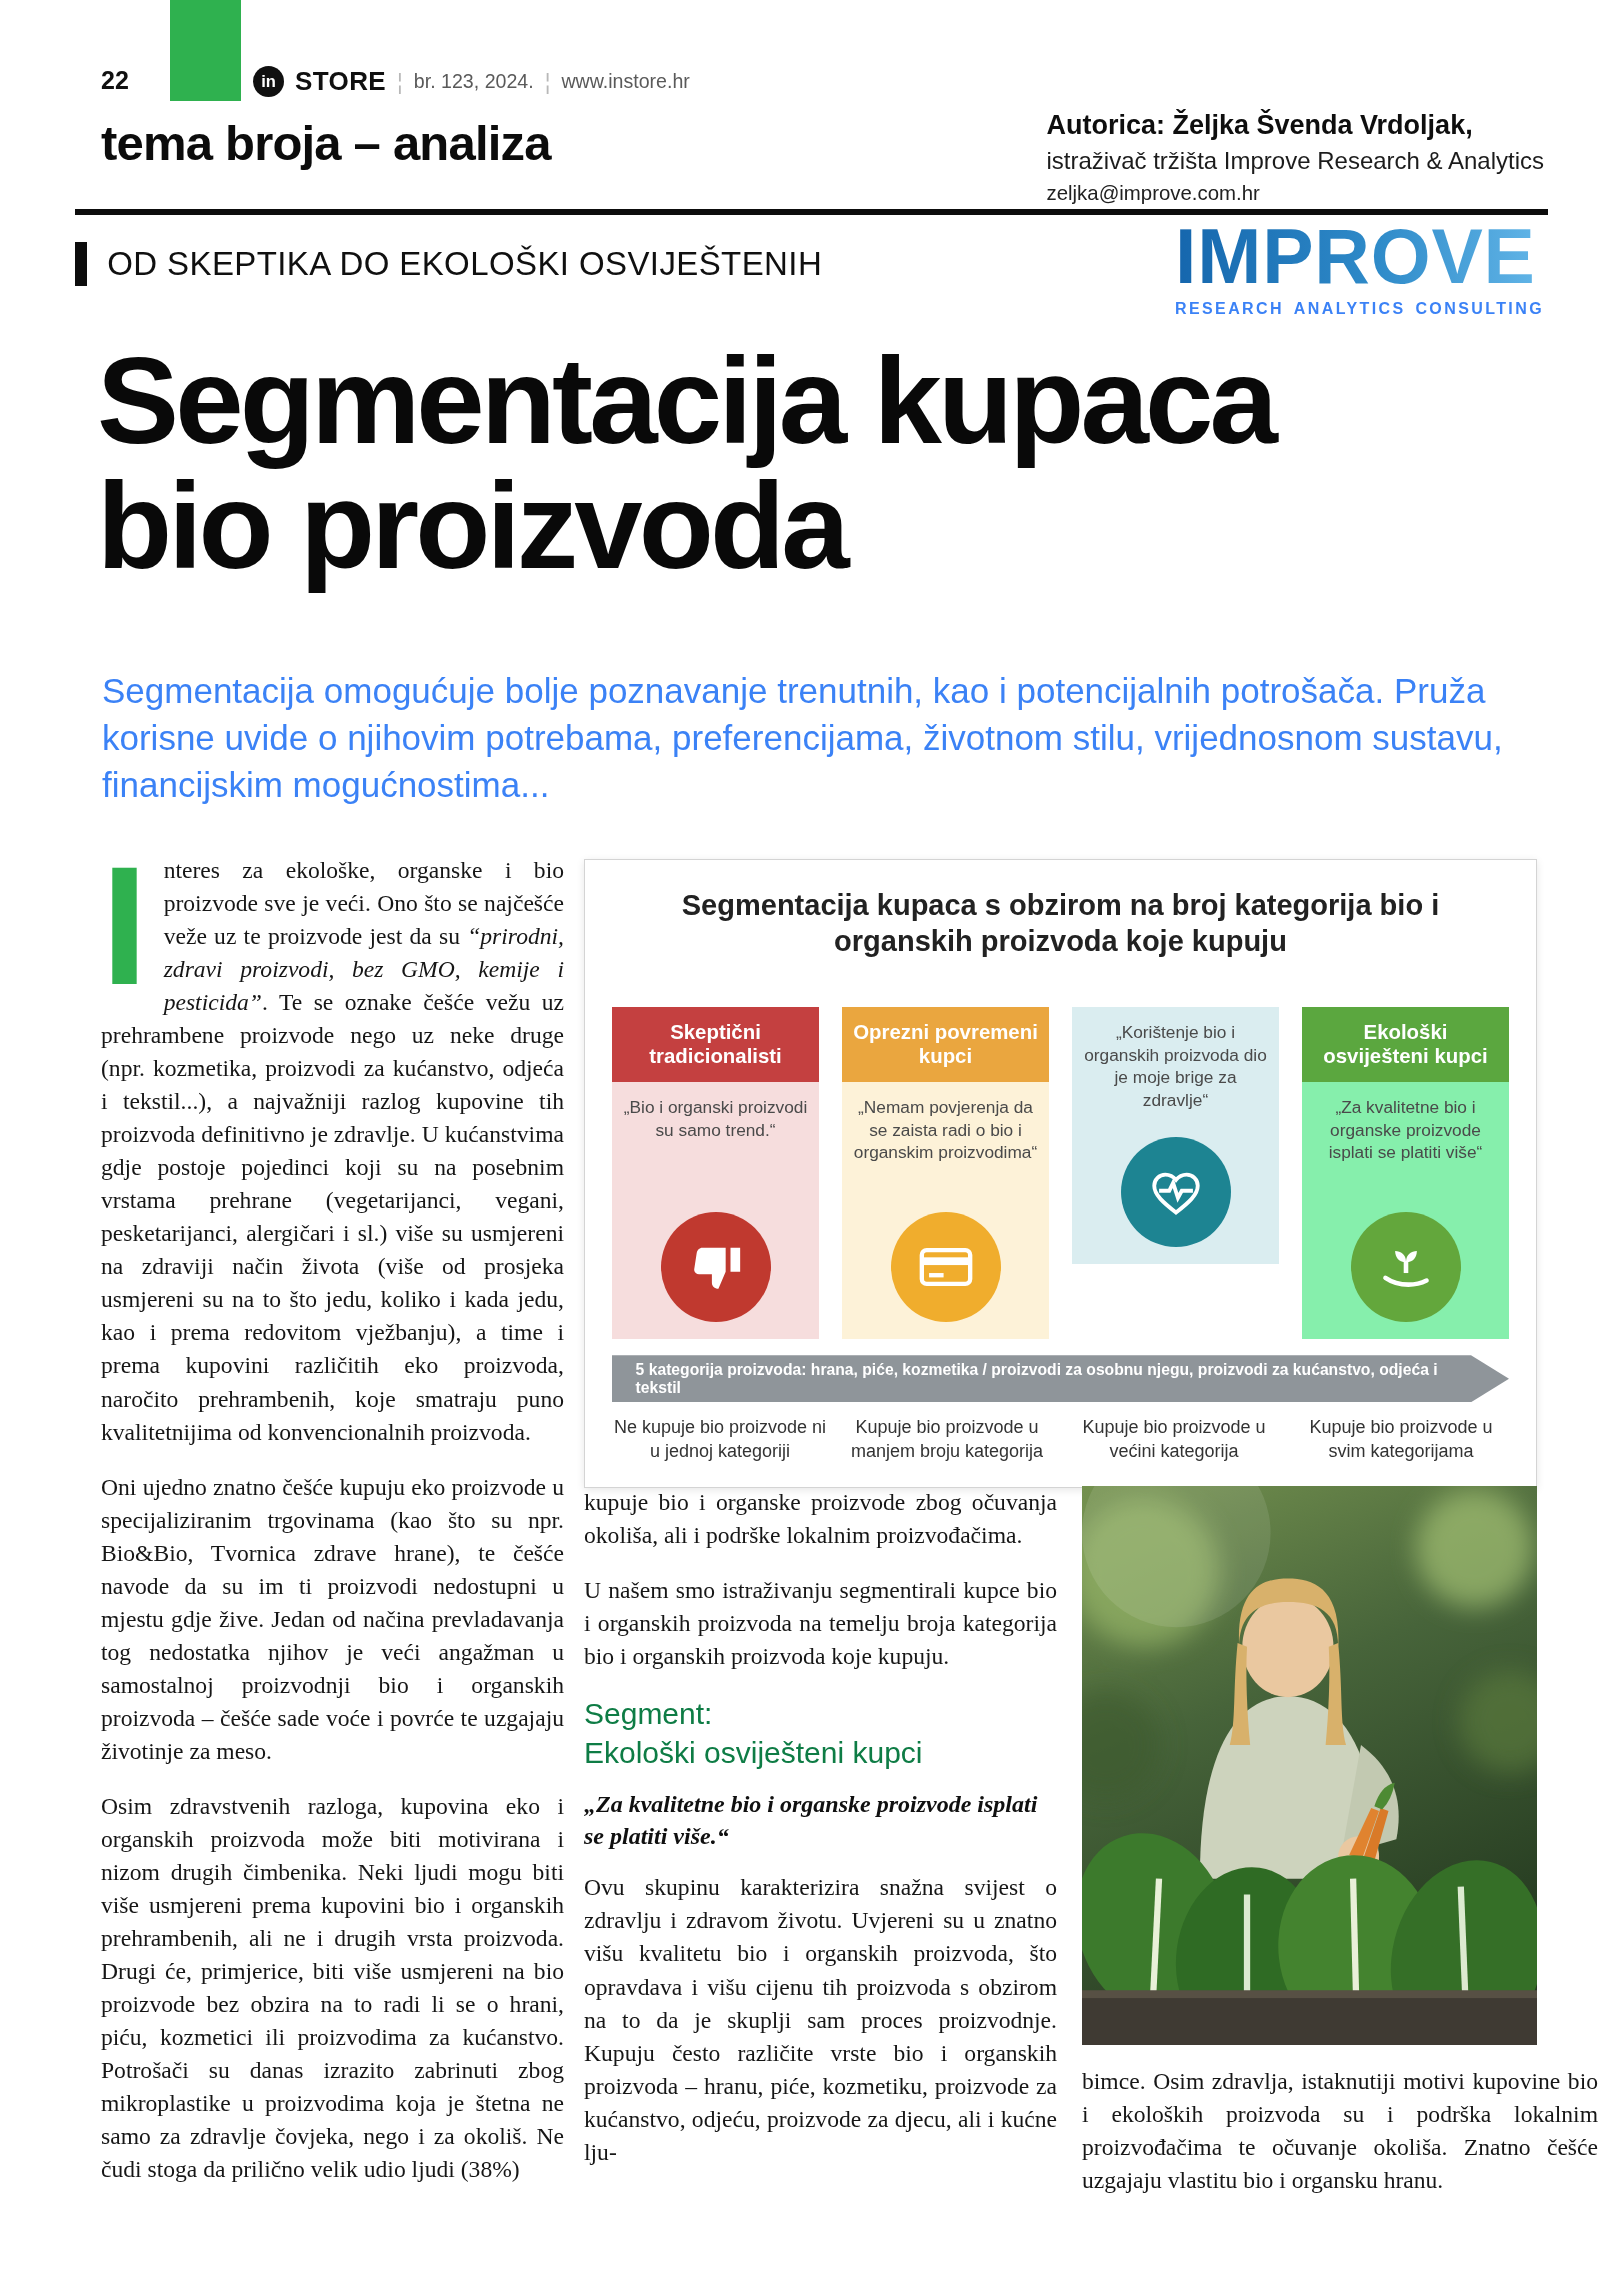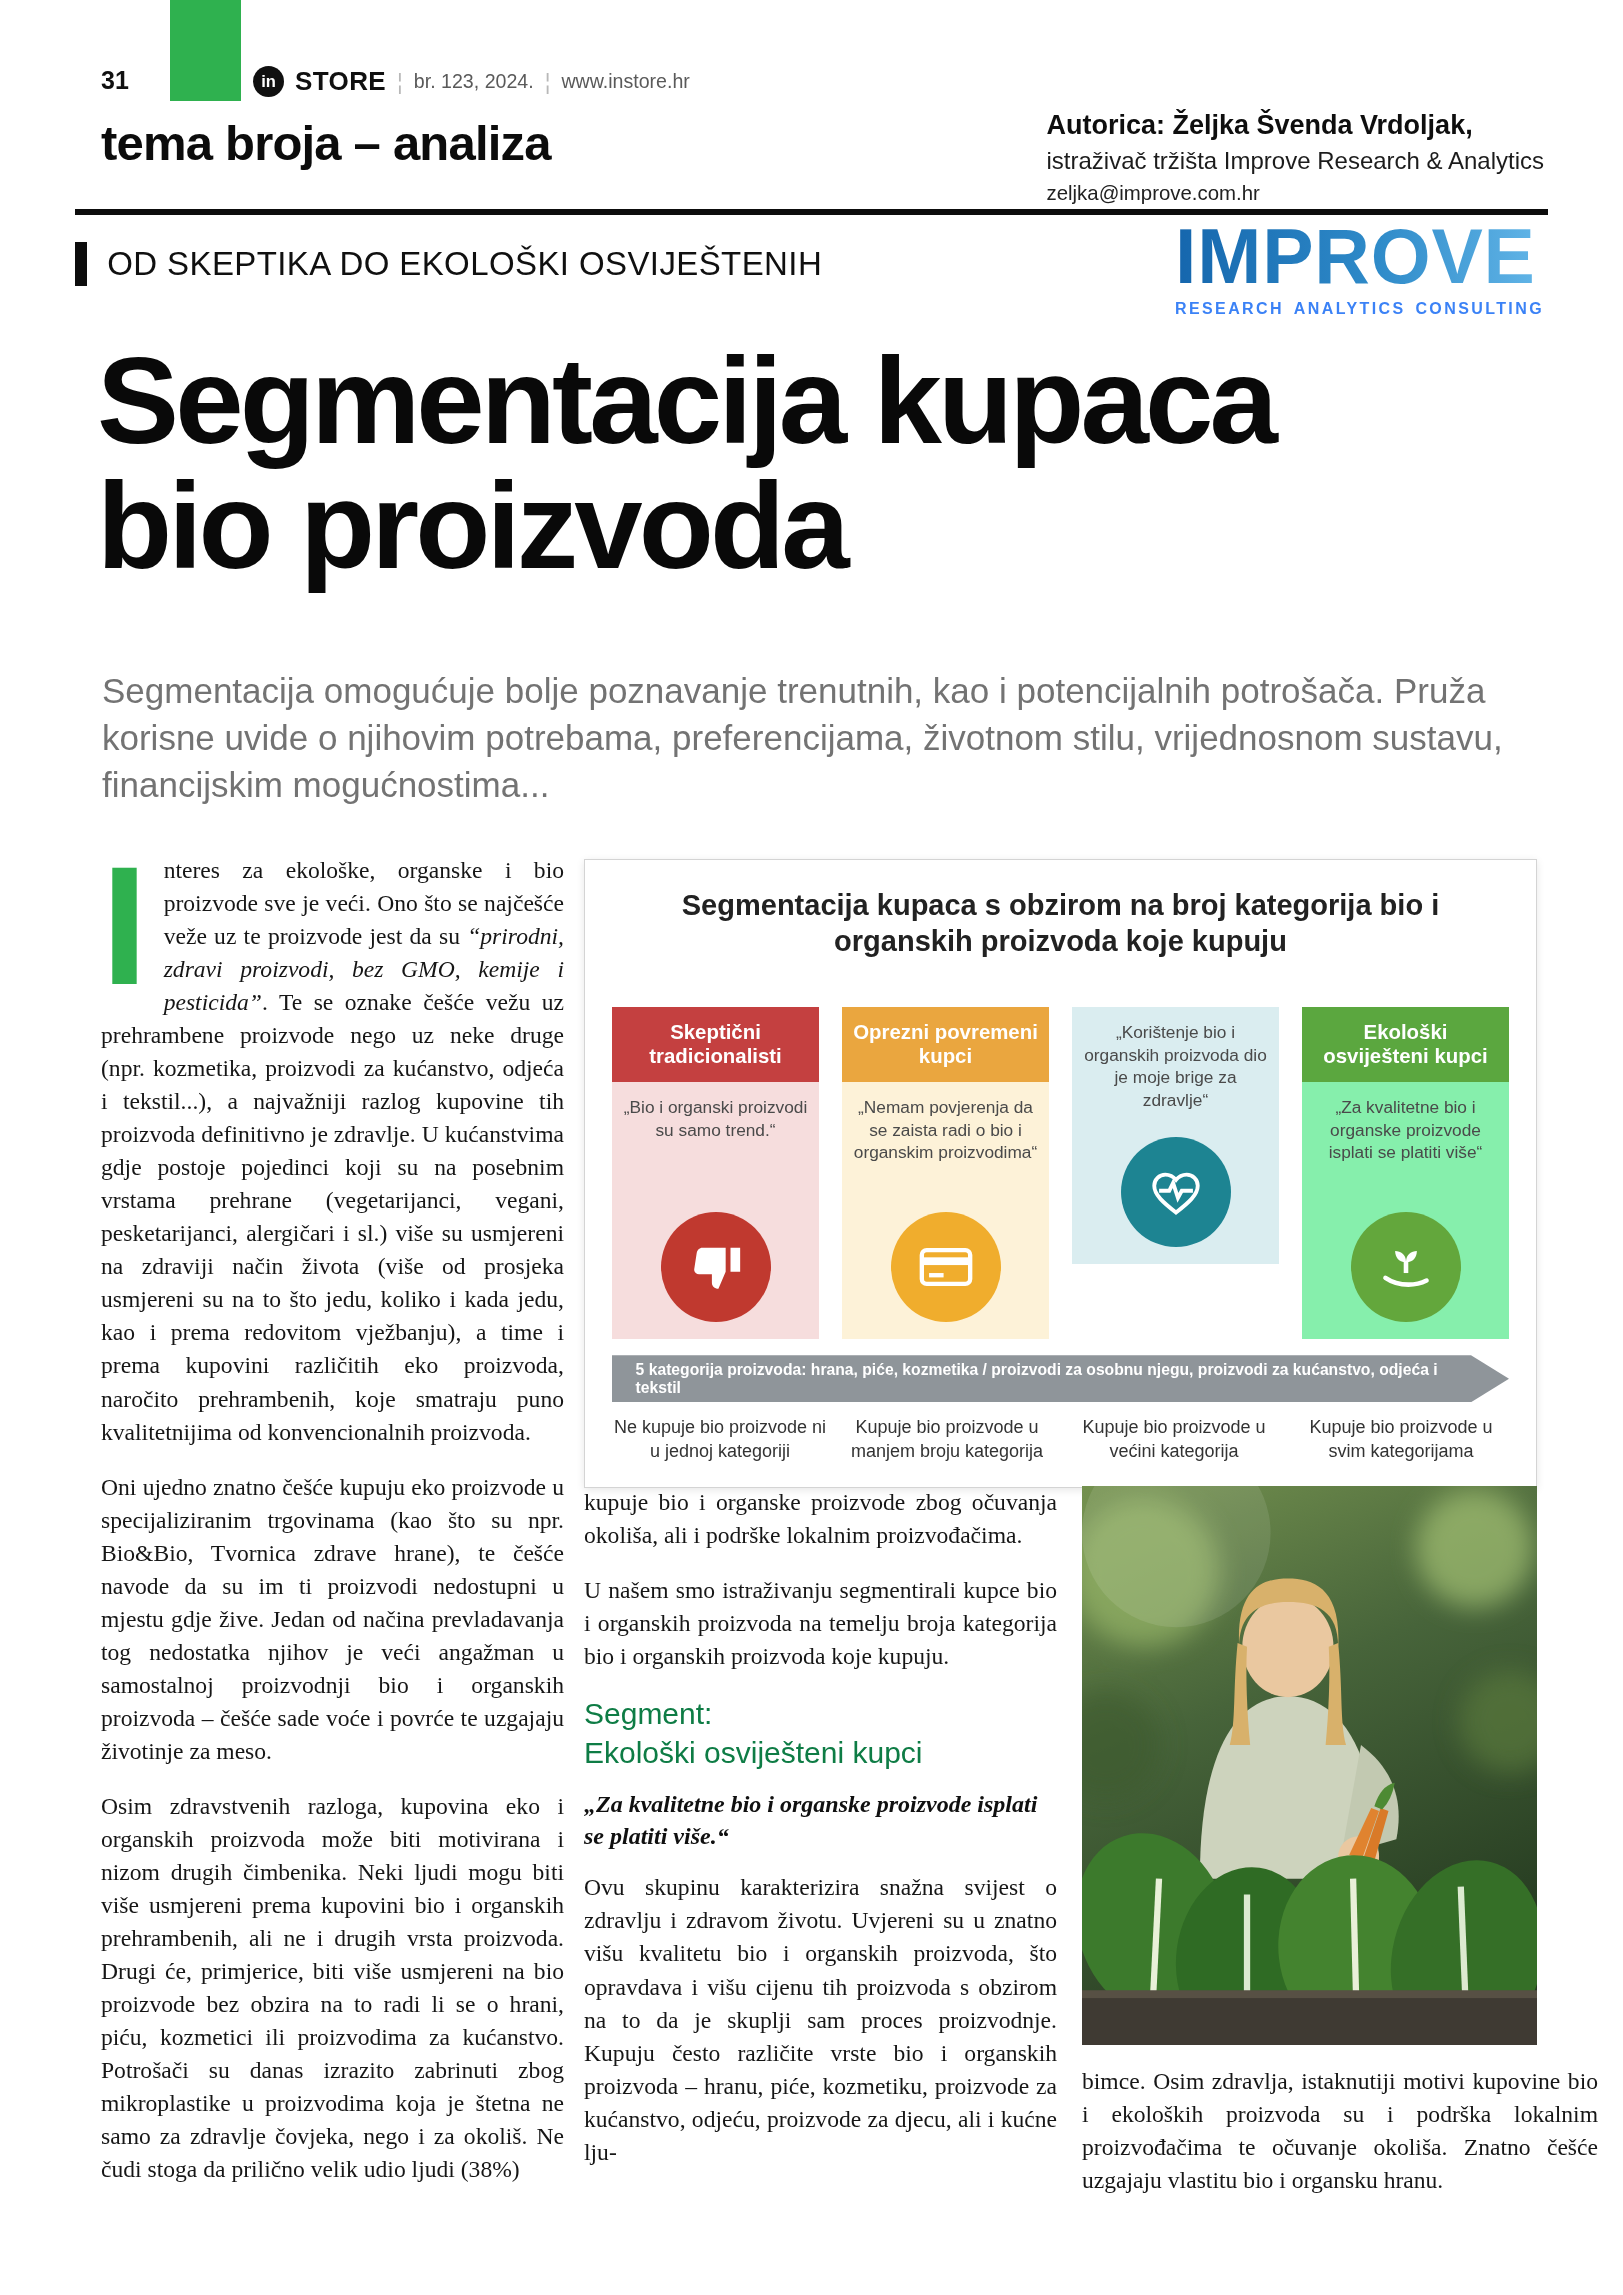--- a/index.html
+++ b/index.html
@@ -35,21 +35,21 @@
   .improve-name {
     font-size:77px; font-weight:700; line-height:1; letter-spacing:0.8px;
     background:linear-gradient(90deg,#1566ad 0%, #2f8bc9 55%, #63b6e8 100%);
     -webkit-background-clip:text; background-clip:text; color:transparent;
   }
   .improve-tagline { display:flex; justify-content:space-between; margin-top:5px;
     font-size:16px; font-weight:700; letter-spacing:2.4px; color:#3b82f6; }
   
   .headline { position:absolute; left:97px; top:338px; font-size:123px; font-weight:700;
     line-height:1.02; letter-spacing:-3.9px; color:#090909; }
-  .lead { position:absolute; left:102px; top:668px; width:1406px; font-size:35px; line-height:1.34; color:#737373; }
+  .lead { position:absolute; left:102px; top:668px; width:1406px; font-size:35px; line-height:1.34; color:#3b82f6; }
   
   .col-left  { position:absolute; left:101px;  top:854px; width:463px; }
   .col-mid   { position:absolute; left:584px;  top:1486px; width:473px; }
   .col-right { position:absolute; left:1082px; top:1486px; width:516px; }
   .body-p { font-family:"Liberation Serif", serif; font-size:23.6px; line-height:1.4;
     text-align:justify; color:#161616; margin-bottom:22px; }
   .dropcap { float:left; font-family:"Liberation Sans", sans-serif; font-weight:700;
     font-size:169px; line-height:0.78; color:#2fb14f; margin:6.3px 15.7px 0 0; }
   .segment-h { font-family:"Liberation Sans", sans-serif; font-size:30px; line-height:1.28; margin:19px 0 15.7px; }
   .segment-quote { font-family:"Liberation Serif", serif; font-weight:700; font-style:italic;
@@ -75,21 +75,21 @@
   
   .photo { width:455px; height:559px; overflow:hidden; background:#2e4a28; }
   .photo svg { display:block; width:100%; height:100%; }
   .col-right .body-p { margin-top:20.4px; }
 </style>
 </head>
 <body>
 
 <div class="page">
 
-  <span class="pageno">31</span>
+  <span class="pageno">22</span>
   <div class="green-block"></div>
   <div class="masthead">
     <span class="logo-circle">in</span>
     <span class="logo-store">STORE</span>
     <span class="m-sep">¦</span>
     <span class="issue">br. 123, 2024.</span>
     <span class="m-sep">¦</span>
     <span class="site">www.instore.hr</span>
   </div>
 

